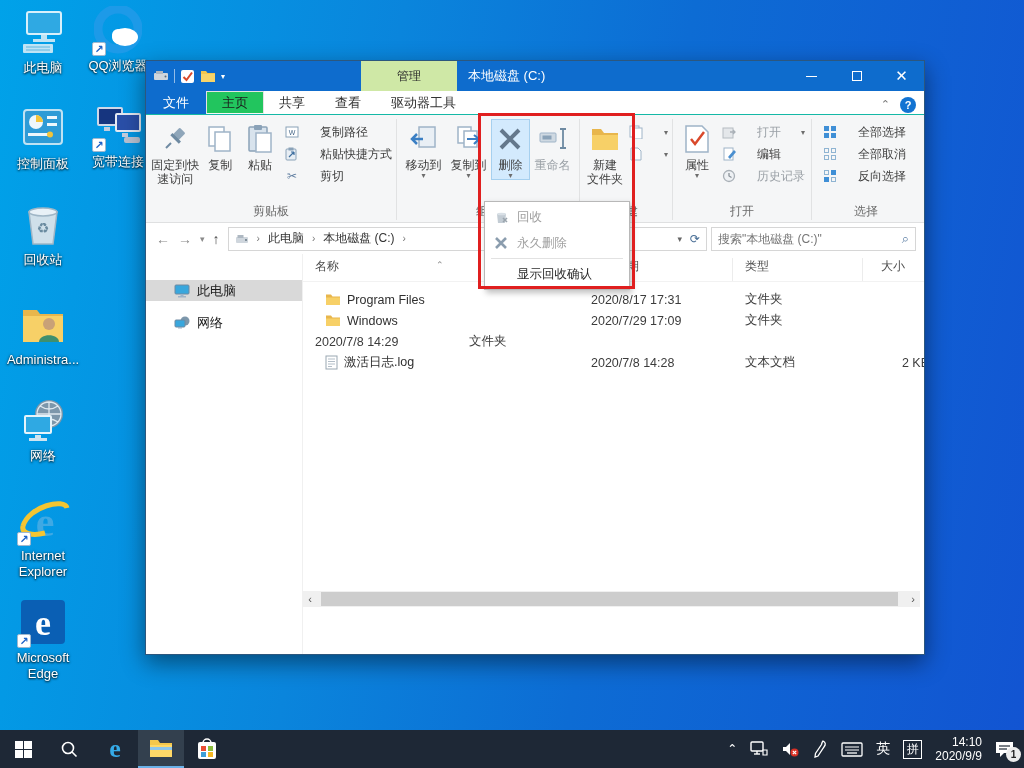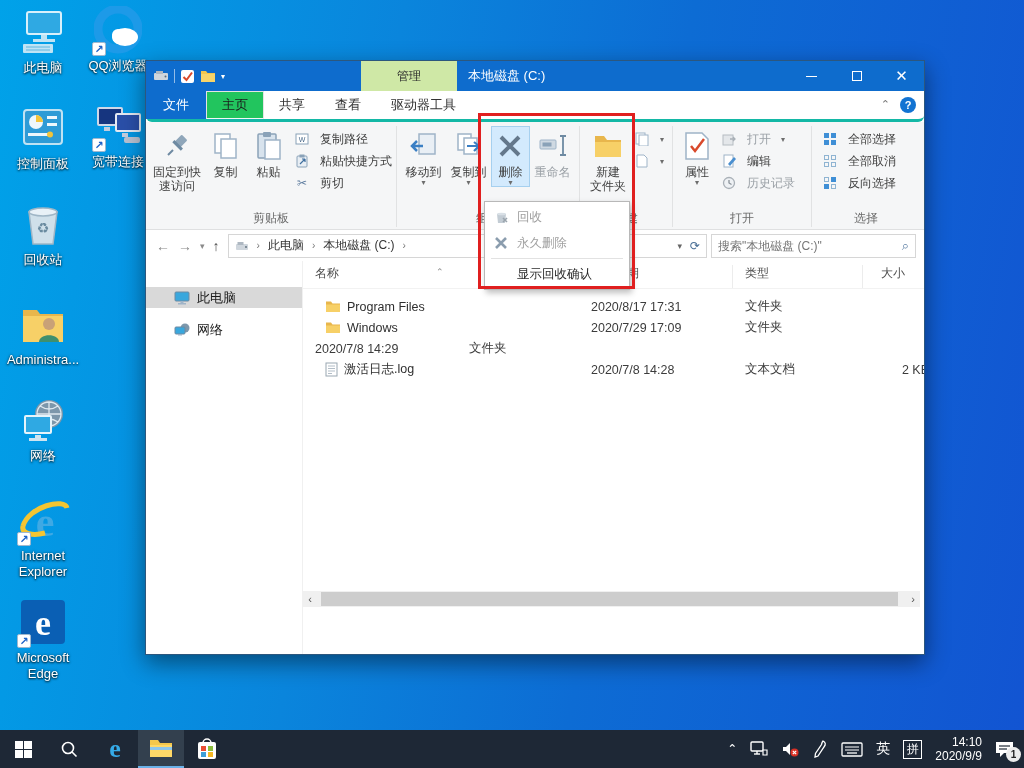--- a/index.html
+++ b/index.html
@@ -30,22 +30,22 @@
     font-size:12px; }
   .win-title { position:absolute; left:322px; top:0; height:30px; display:flex;
     align-items:center; font-size:13px; color:#fff; }
   .win-controls { position:absolute; right:0; top:0; height:30px; display:flex; }
   .win-controls .wc { width:45px; height:30px; display:flex; align-items:center;
     justify-content:center; color:#fff; }
   .wc-min i { display:block; width:11px; height:1px; background:#fff; }
   .wc-max i { display:block; width:10px; height:10px; border:1px solid #fff; }
   .wc-close { font-size:15px; }
   
-  .tabrow { height:31px; background:#fff; display:flex; align-items:stretch;
-    border-bottom:3px solid #14b8a6; flex:0 0 auto; position:relative;border-radius:6px; }
+  .tabrow { height:24px; background:#fff; display:flex; align-items:stretch;
+    border-bottom:1px solid #14b8a6; flex:0 0 auto; position:relative; }
   .rtab { padding:0 15px; display:flex; align-items:center; font-size:13px; color:#333; }
   .rtab.file { background:#0e6ccd; color:#fff; padding:0 17px; }
   .rtab.sel { border:1px solid #e4e4e4; border-bottom:1px solid #f5f6f7; background:#22c55e; color:#1b1b1b; }
   .tabrow-right { position:absolute; right:8px; top:0; height:27px; display:flex;
     align-items:center; gap:10px; }
   .chev-up { color:#777; font-size:11px; }
   .help-q { width:16px; height:16px; border-radius:50%; background:#1273d2; color:#fff;
     font-size:11px; font-weight:bold; display:flex; align-items:center; justify-content:center; }
   
   .ribbon { height:108px; background:#f5f6f7; border-bottom:1px solid #dfe0e1;
@@ -55,21 +55,21 @@
   .rgroup .glabel { height:19px; text-align:center; color:#6a6a6a; font-size:12px; }
   .gsep { width:1px; background:#e1e2e3; margin:2px 0; }
   .rbtn-lg { width:46px; display:flex; flex-direction:column; align-items:center;
     padding-top:4px; color:#3f3f3f; text-align:center; line-height:14px; }
   .rbtn-lg .ricon { width:32px; height:32px; display:flex; align-items:center; justify-content:center; }
   .rbtn-lg .rlabel { margin-top:3px; font-size:12px; }
   .rbtn-lg .caret, .caret-s { color:#6d6d6d; font-size:8px; line-height:7px; }
   .rbtn-lg.disabled, .rbtn-sm.disabled { color:#9aa0a6; }
   .rbtn-lg.hl { background:#d3eafd; border:1px solid #a6d0ef; padding-top:3px; }
   .smallcol { display:flex; flex-direction:column; justify-content:flex-start; gap:2px; padding-top:3px; }
-  .rbtn-sm { display:flex; align-items:center; gap:10px; height:20px; color:#3f3f3f; font-size:12px; white-space:nowrap; }
+  .rbtn-sm { display:flex; align-items:center; gap:20px; height:20px; color:#3f3f3f; font-size:12px; white-space:nowrap; }
   .rbtn-sm .sicon { width:16px; height:16px; display:flex; align-items:center; justify-content:center; }
   
   .addrrow { height:31px; display:flex; align-items:center; padding:0 8px 0 6px;
     gap:4px; flex:0 0 auto; background:#fff; }
   .navarrows { display:flex; align-items:center; gap:8px; color:#8a8a8a; font-size:14px; padding:0 4px; }
   .navarrows .up { color:#4a4a4a; }
   .addrfield { flex:1; height:24px; border:1px solid #d6d6d6; display:flex; align-items:center;
     padding:0 4px 0 6px; gap:4px; color:#333; }
   .crumb-sep { color:#777; font-size:10px; padding:0 4px; }
   .addr-end { margin-left:auto; display:flex; align-items:center; gap:8px; color:#4a6f96; padding-right:2px; }

